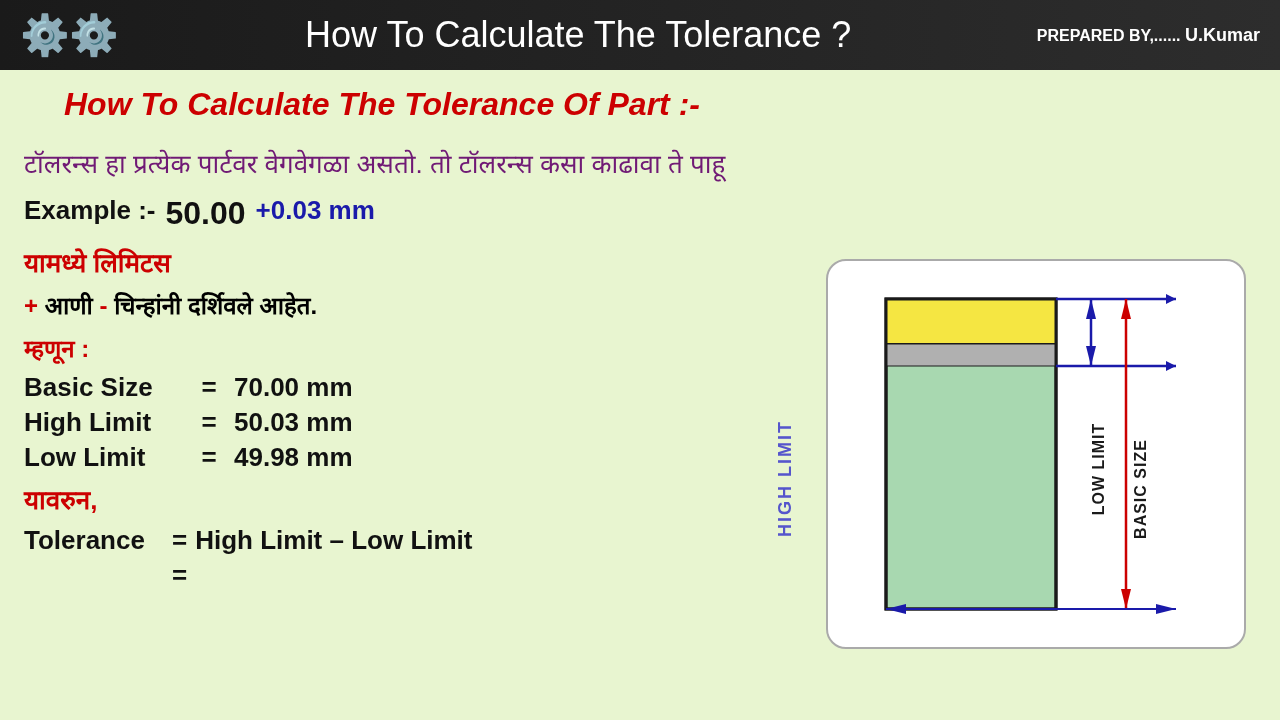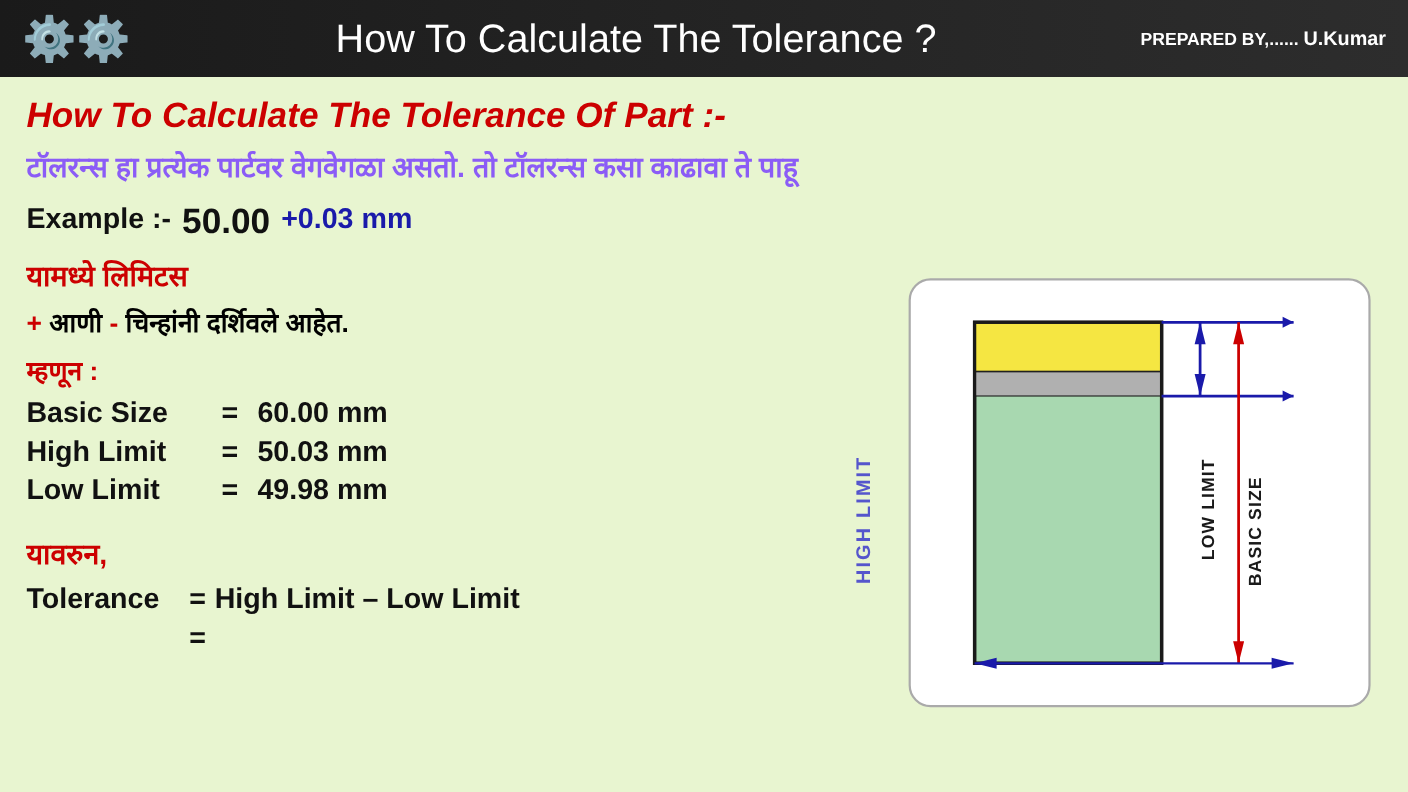--- a/index.html
+++ b/index.html
@@ -54,27 +54,28 @@
       display: flex;
       flex-direction: column;
       gap: 6px;
     }
 
     .section-title-red {
       color: #cc0000;
       font-size: 32px;
       font-weight: bold;
       font-style: italic;
+      margin-left: 40px;
     }
 
     .marathi-text {
-      color: #8b5cf6;
-      font-size: 26px;
-      font-weight: bold;
-      margin-top: 4px;
+      color: #701a75;
+      font-size: 26px;
+      font-weight: normal;
+      margin-top: 16px;
     }
 
     .content-area {
       display: flex;
       gap: 20px;
       flex: 1;
     }
 
     .left-panel {
       flex: 1;
@@ -174,21 +175,21 @@
     }
 
     .calc-val {
       font-size: 26px;
     }
 
     .yavrun {
       color: #cc0000;
       font-size: 26px;
       font-weight: bold;
-      margin-top: 20px;
+      margin-top: 4px;
     }
 
     .tolerance-calc {
       margin-top: 4px;
       display: flex;
       flex-direction: column;
       gap: 4px;
     }
 
     .tol-row {
@@ -288,21 +289,21 @@
         <span class="minus-sign">-</span>
         <span>  चिन्हांनी दर्शिवले आहेत.</span>
       </div>
 
       <div class="mhanun-marathi">म्हणून :</div>
 
       <div class="calc-table">
         <div class="calc-row">
           <span class="calc-label">Basic Size</span>
           <span class="calc-eq">=</span>
-          <span class="calc-val">60.00 mm</span>
+          <span class="calc-val">70.00 mm</span>
         </div>
         <div class="calc-row">
           <span class="calc-label">High Limit</span>
           <span class="calc-eq">=</span>
           <span class="calc-val">50.03 mm</span>
         </div>
         <div class="calc-row">
           <span class="calc-label">Low Limit</span>
           <span class="calc-eq">=</span>
           <span class="calc-val">49.98 mm</span>

